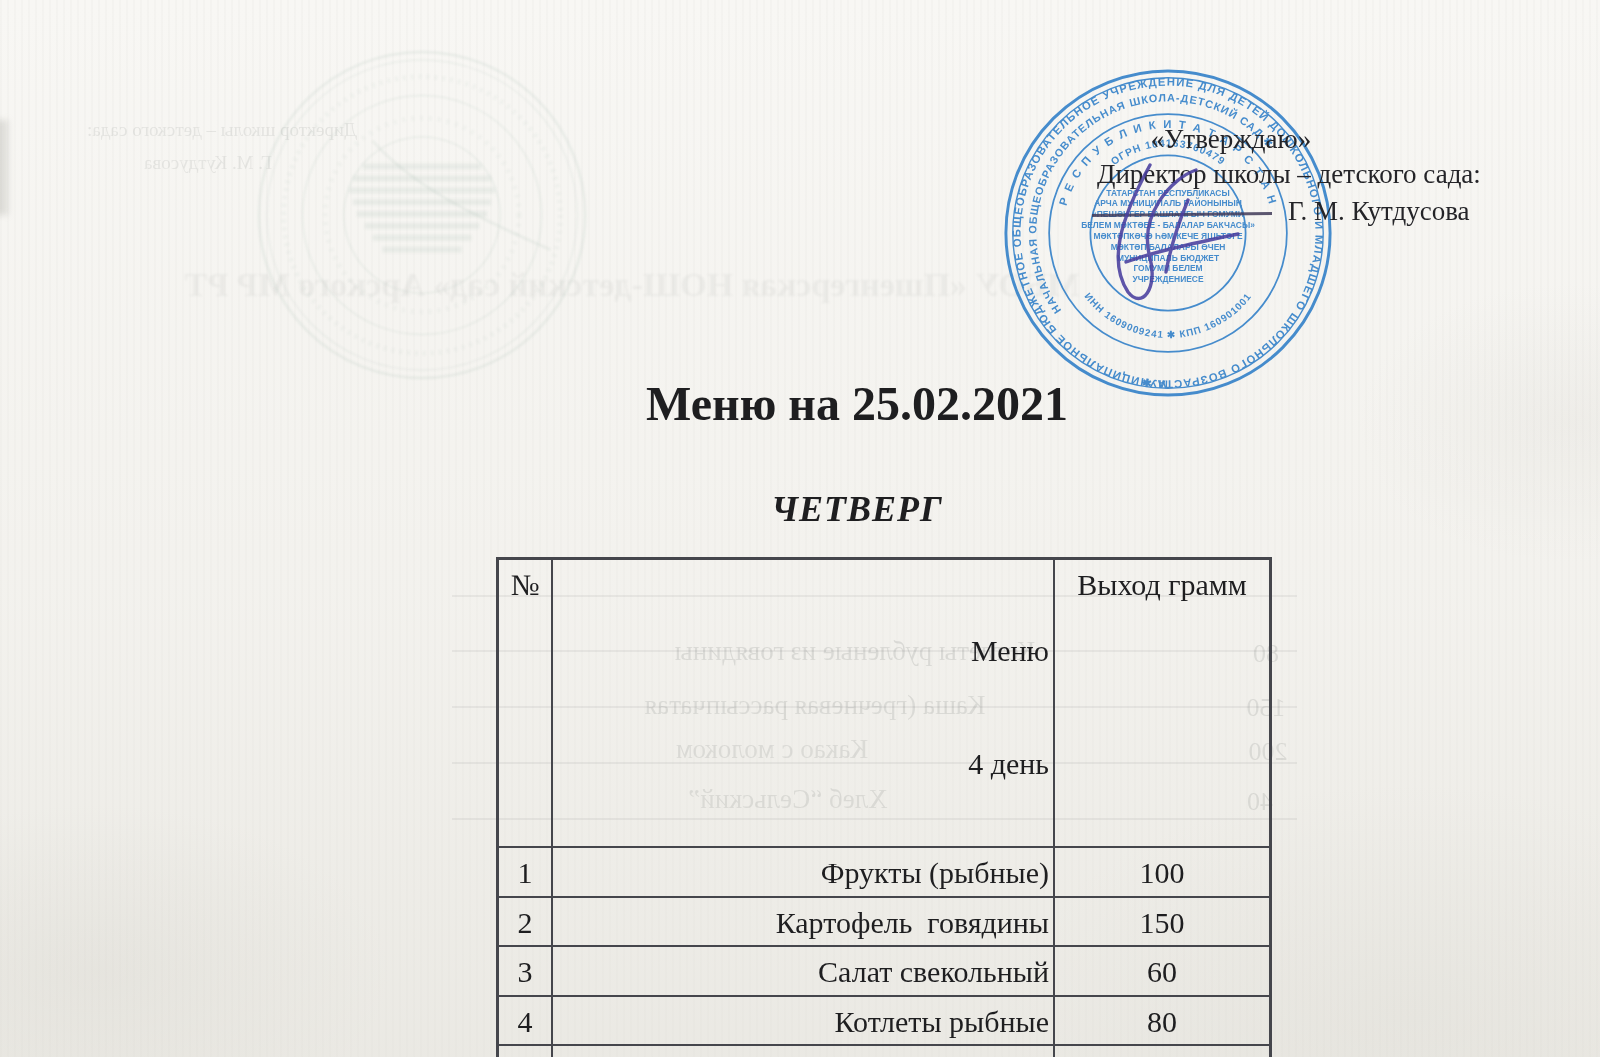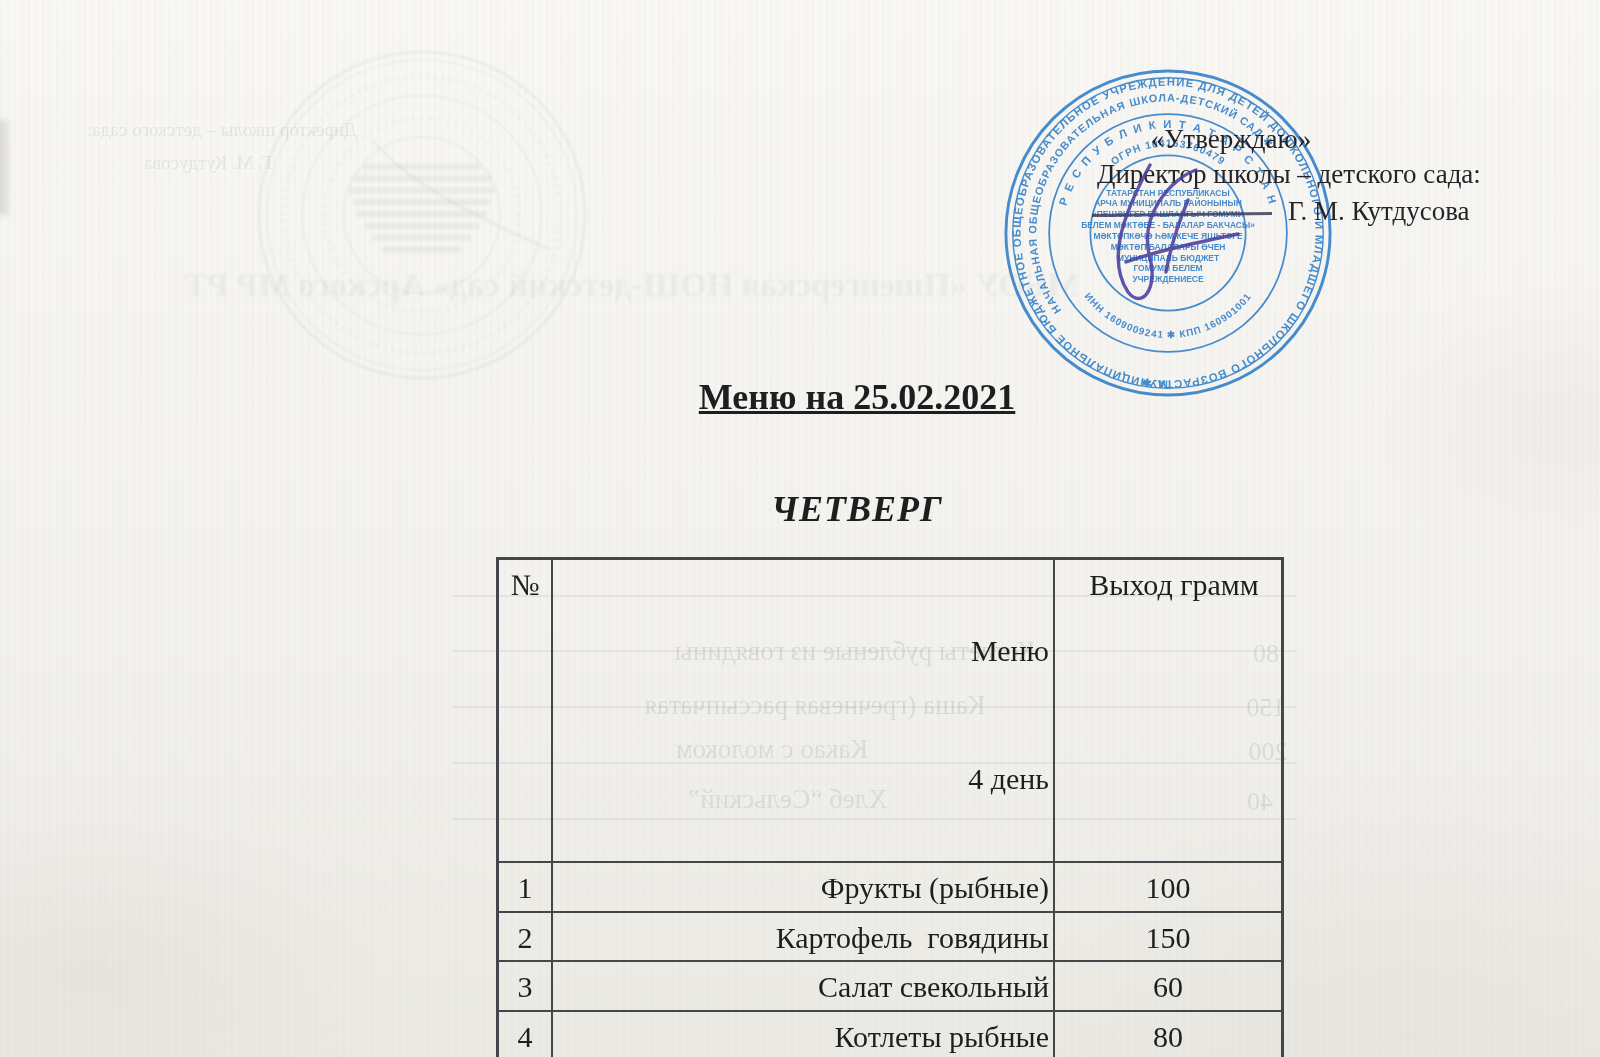--- a/index.html
+++ b/index.html
@@ -12,41 +12,41 @@
       repeating-linear-gradient(90deg, rgba(120,120,112,0.03) 0 2px, rgba(255,255,255,0) 2px 7px),
       radial-gradient(ellipse 420px 240px at 6% 92%, rgba(196,194,186,0.22), transparent 70%),
       radial-gradient(ellipse 560px 320px at 88% 96%, rgba(203,201,193,0.2), transparent 72%),
       radial-gradient(ellipse 300px 200px at 98% 40%, rgba(205,203,196,0.18), transparent 70%);
   }
   .abs{position:absolute;}
   .ctr{transform:translateX(-50%);}
   
   .h-line{font-weight:bold;white-space:nowrap;}
   .title{top:311px;left:857px;font-size:39px;}
-  .menu-date{top:376px;left:857px;font-size:36px;text-decoration:underline;}
+  .menu-date{top:376px;left:857px;font-size:48px;}
   .classes{top:437px;left:857px;font-size:36px;}
   .weekday{top:488px;left:857px;font-size:36px;letter-spacing:1px;font-style:italic;}
   
   .appr{font-size:27px;white-space:nowrap;color:#242428;}
   .appr1{top:124px;left:1231px;}
   .appr2{top:159px;left:1097px;}
   .appr3{top:196px;left:1288px;}
   .sig-line{top:213px;left:1092px;width:180px;height:0;border-top:3px solid #403a58;transform:rotate(-0.6deg);opacity:.85;}
   
   table.menu{position:absolute;left:496px;top:557px;width:742px;border-collapse:collapse;table-layout:fixed;background:transparent;}
   table.menu, table.menu td{border:2.6px solid #45464c;}
   table.menu{border-width:3px;}
   table.menu td{vertical-align:top;font-size:30px;line-height:1.1;padding:8px 4px 0 4px;}
   td.c-no{width:44px;text-align:center;}
   td.c-dish{width:492px;text-align:right;padding-left:17px;white-space:pre-wrap;}
   td.c-gram{width:206px;text-align:center;padding-left:52px;}
   tr.hdr{height:103px;}
   tr.row{height:49.5px;}
   .hdr-menu{text-align:center;padding-right:168px;}
-  .hdr-menu .l2{margin-top:29px;}
+  .hdr-menu .l2{margin-top:14px;}
   
   .ghost{color:#6a6f6c;filter:blur(0.6px);transform:translate(-50%,0) scaleX(-1);white-space:nowrap;}
   .g-appr1{top:119px;left:222px;font-size:19px;opacity:.13;}
   .g-appr2{top:152px;left:208px;font-size:19px;opacity:.12;}
   .g-title{top:266px;left:632px;font-size:34px;font-weight:bold;opacity:.075;filter:blur(1px);}
   .g-t1{top:636px;left:855px;font-size:27px;opacity:.17;}
   .g-t2{top:690px;left:815px;font-size:27px;opacity:.16;}
   .g-t3{top:734px;left:772px;font-size:27px;opacity:.15;}
   .g-t4{top:784px;left:788px;font-size:27px;opacity:.15;}
   .g-num{font-size:26px;opacity:.16;}
@@ -161,21 +161,21 @@
   <div class="abs h-line weekday ctr">ЧЕТВЕРГ</div>
 
   <table class="menu">
     <tbody>
         <tr class="hdr">
       <td class="c-no">№</td>
       <td class="c-dish hdr-menu">
         <div>Меню</div>
         <div class="l2">4 день</div>
       </td>
-      <td class="c-gram" style="padding-left:16px;">Выход грамм</td>
+      <td class="c-gram" style="padding-left:4px;">Выход грамм</td>
     </tr>
     <tr class="row">
       <td class="c-no">1</td>
       <td class="c-dish">Фрукты (рыбные)</td>
       <td class="c-gram">100</td>
     </tr>
     <tr class="row">
       <td class="c-no">2</td>
       <td class="c-dish">Картофель  говядины</td>
       <td class="c-gram">150</td>

